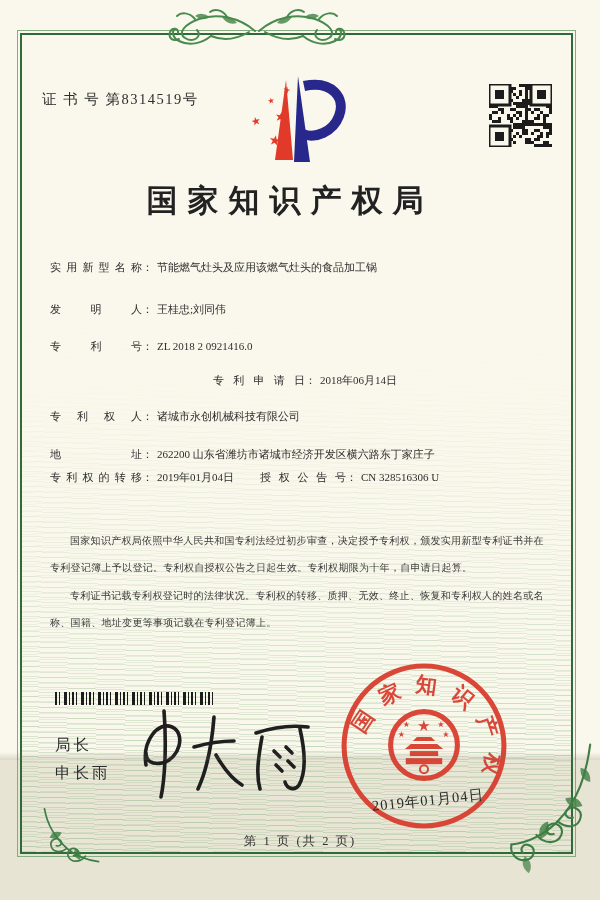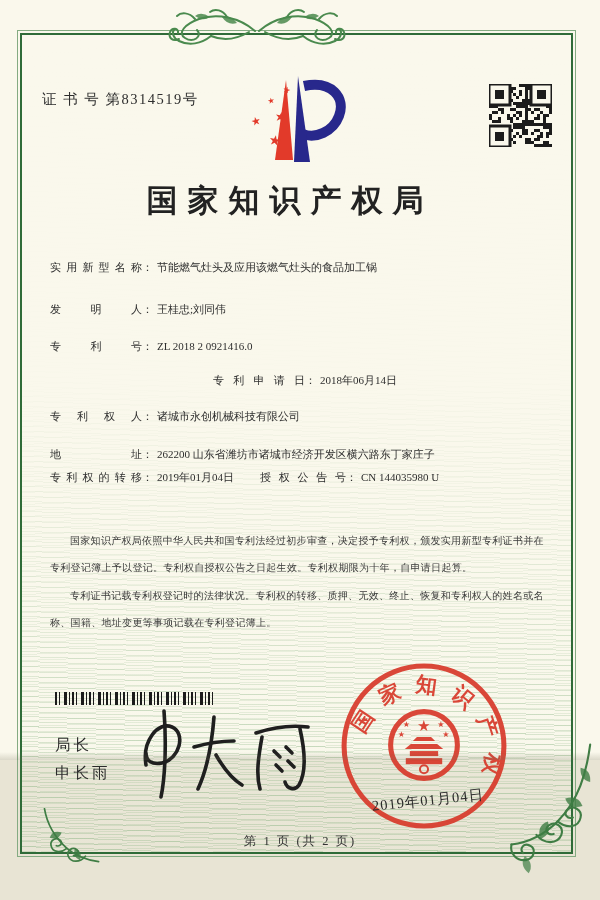--- a/index.html
+++ b/index.html
@@ -336,21 +336,21 @@
         <span class="f-colon">：</span>
       <span class="f-value" style="max-width:392px;">262200 山东省潍坊市诸城市经济开发区横六路东丁家庄子</span>
     </div>
     <div class="field-row">
       <span class="f-label">专利权的转移</span>
         <span class="f-colon">：</span>
       <span class="f-value">2019年01月04日</span>
       <span class="grant-pair2">
         <span class="f-label">授权公告号</span>
           <span class="f-colon">：</span>
-        <span class="f-value">CN 144035980 U</span>
+        <span class="f-value">CN 328516306 U</span>
       </span>
     </div>
   </div>
 
   <div class="z paras">
     <p>国家知识产权局依照中华人民共和国专利法经过初步审查，决定授予专利权，颁发实用新型专利证书并在专利登记簿上予以登记。专利权自授权公告之日起生效。专利权期限为十年，自申请日起算。</p>
     <p>专利证书记载专利权登记时的法律状况。专利权的转移、质押、无效、终止、恢复和专利权人的姓名或名称、国籍、地址变更等事项记载在专利登记簿上。</p>
   </div>
 
   <div class="z barcode"></div>

